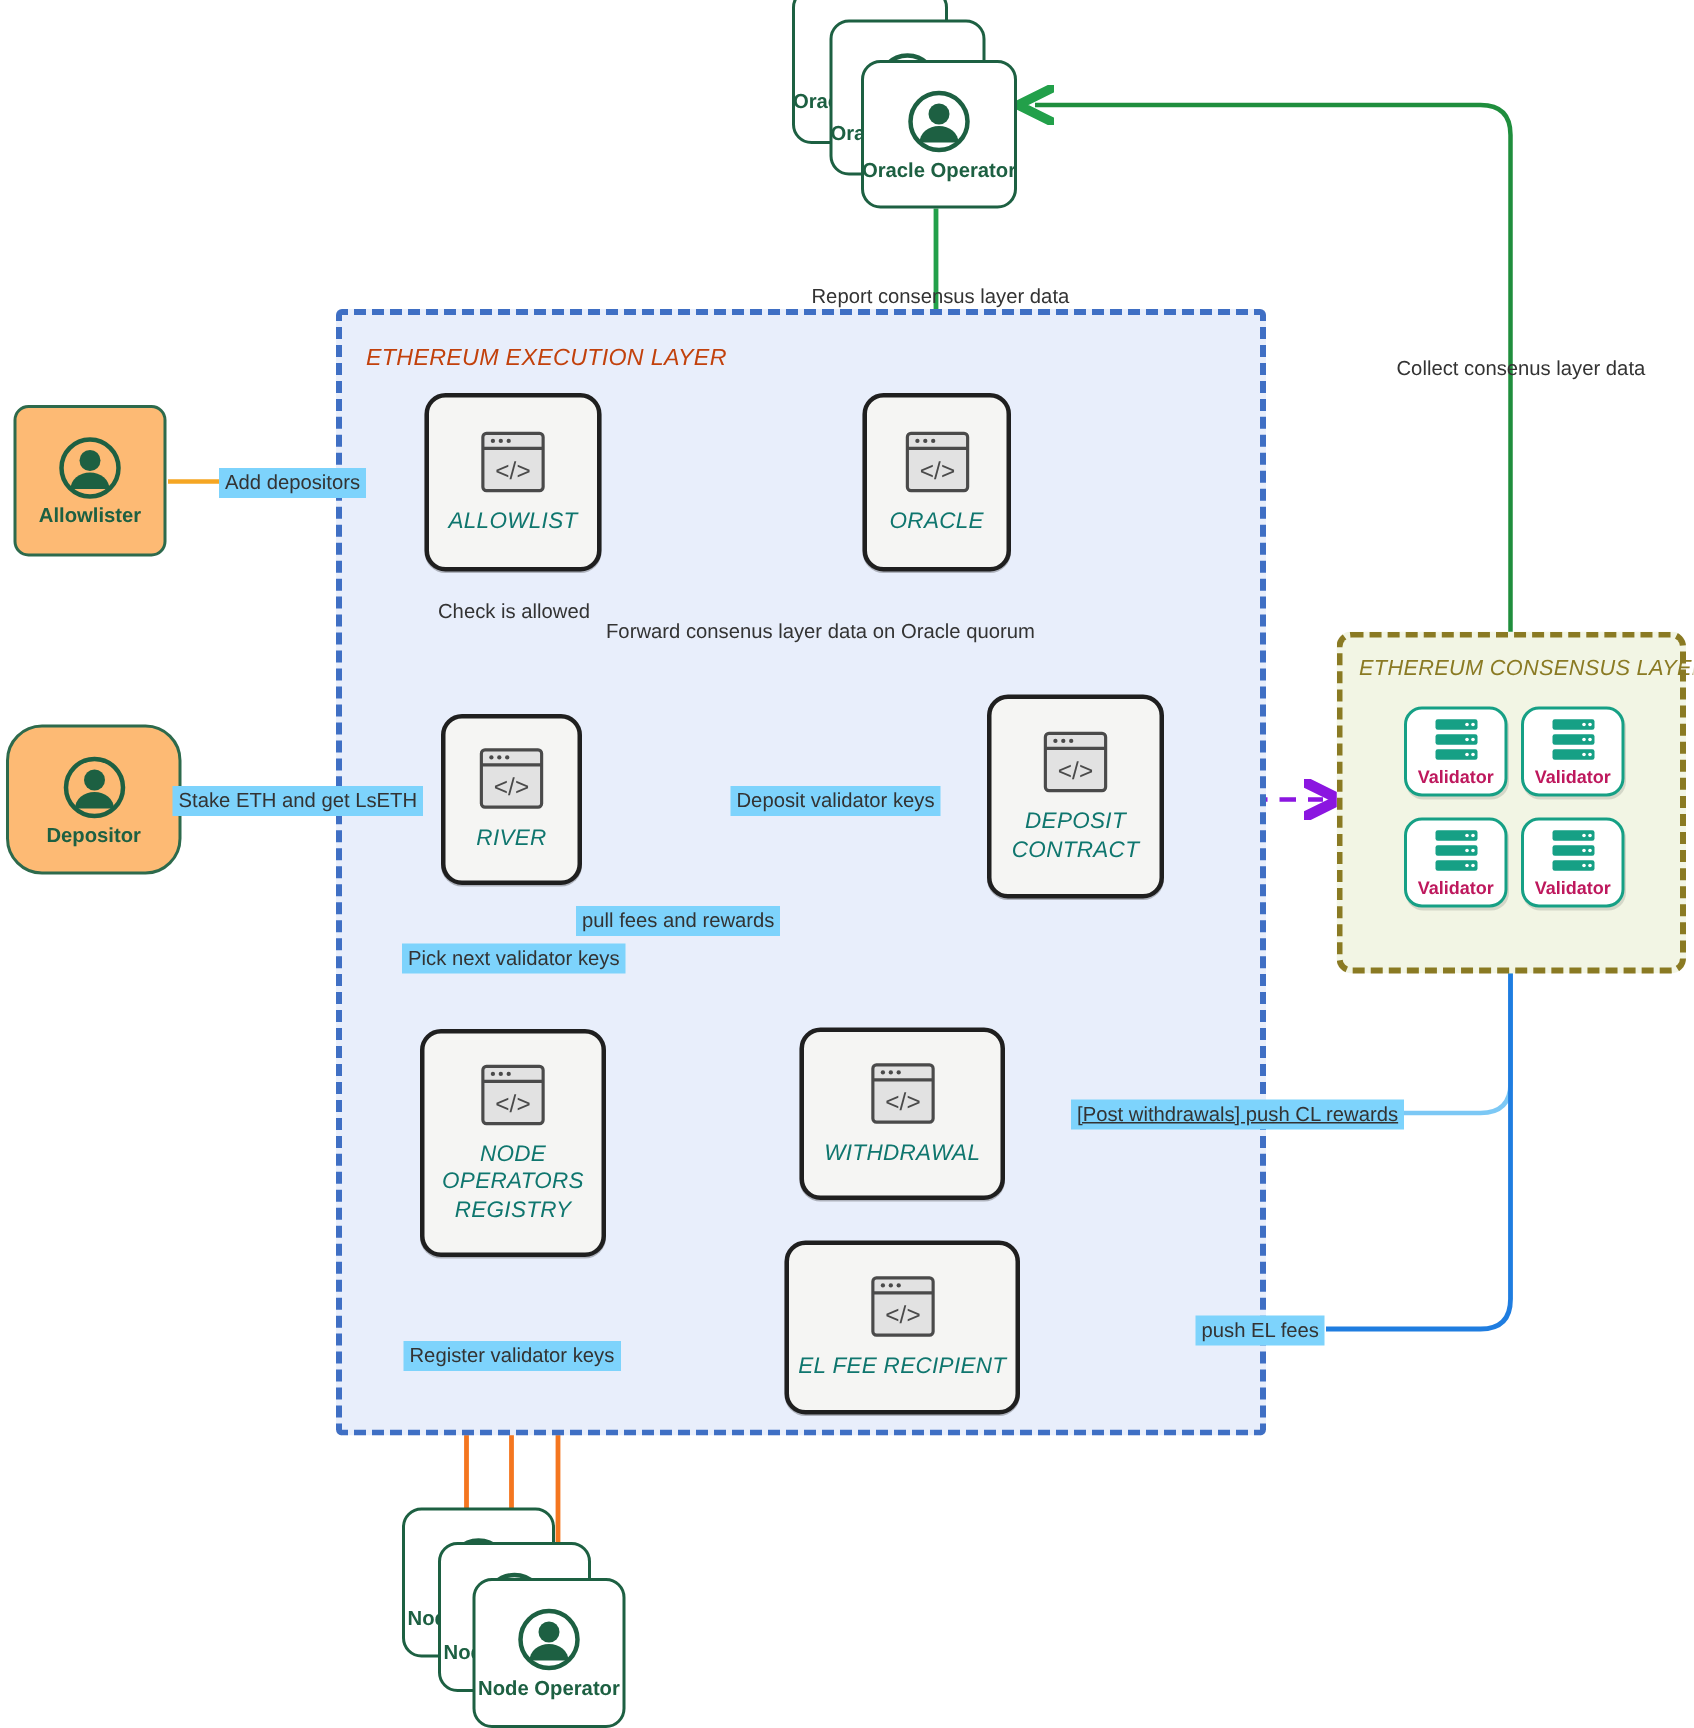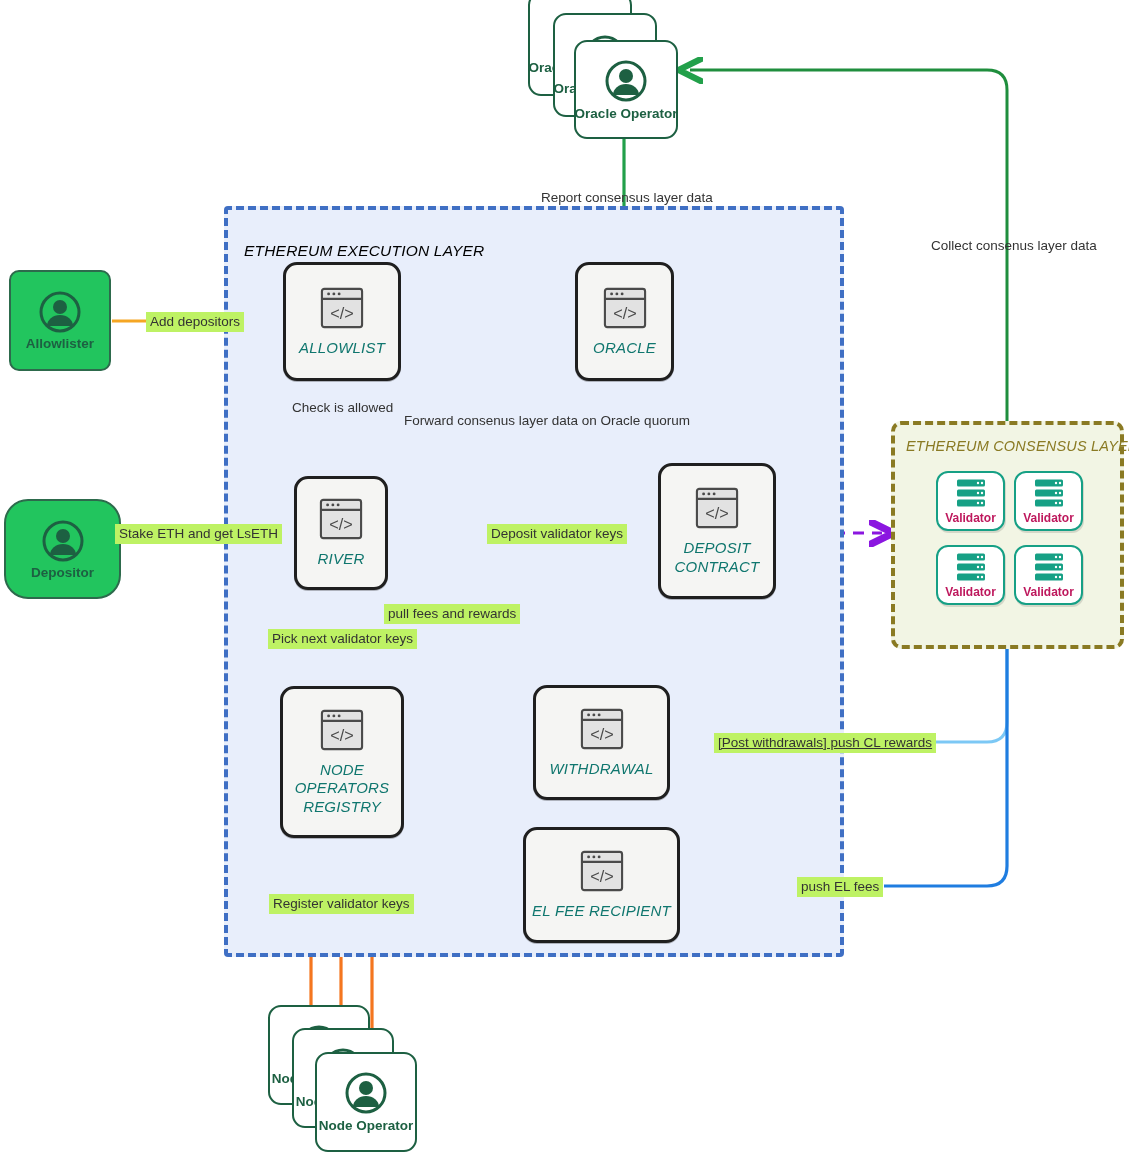--- a/index.html
+++ b/index.html
@@ -8,54 +8,54 @@
   svg#wires{position:absolute;left:0;top:0;width:1129px;height:1152px;}
 
   
   .zone{position:absolute;box-sizing:border-box;}
   #exec-zone{left:224px;top:206px;width:620px;height:751px;background:#e8eefb;
              border:4px dashed #3f6fc4;border-radius:4px;}
   #cons-zone{left:891px;top:421px;width:233px;height:228px;background:#f2f5e4;
              border:4px dashed #8a7a23;border-radius:10px;}
   .zone-title{position:absolute;font-style:italic;font-size:15.5px;letter-spacing:.2px;
               white-space:nowrap;}
-  #exec-title{left:244px;top:242px;color:#000000;}
+  #exec-title{left:244px;top:230px;color:#c2410c;}
   #cons-title{left:906px;top:438px;color:#8a7a23;font-size:14.5px;}
 
   
   .contract{position:absolute;box-sizing:border-box;background:#f5f5f3;
             border:3px solid #1f1f1f;border-radius:14px;
             display:flex;flex-direction:column;align-items:center;justify-content:center;
             box-shadow:0 1px 0 rgba(0,0,0,.25);}
   .contract .clabel{font-style:italic;font-size:15px;color:#0f766e;text-align:center;
                     line-height:1.22;margin-top:9px;letter-spacing:.2px;white-space:pre-line;}
   .codeicon{width:46px;height:44px;display:block;}
 
   
   .actorstack{position:absolute;}
   .card{position:absolute;box-sizing:border-box;background:#ffffff;border:2.5px solid #1d6042;
         border-radius:13px;display:flex;flex-direction:column;align-items:center;
         justify-content:center;}
   .card .alabel{font-size:13.5px;font-weight:bold;color:#1d6042;margin-top:3px;
                 white-space:nowrap;}
   .usericon{width:44px;height:44px;display:block;}
-  .actorsolo{position:absolute;box-sizing:border-box;background:#22c55e;
+  .actorsolo{position:absolute;box-sizing:border-box;background:#fdba74;
              border:2px solid #2d6a4c;border-radius:10px;display:flex;flex-direction:column;
              align-items:center;justify-content:center;}
   .actorsolo .alabel{font-size:13.5px;font-weight:bold;color:#1d6042;margin-top:2px;}
 
   
   .validator{position:absolute;box-sizing:border-box;background:#fff;border:2.5px solid #16a085;
              border-radius:12px;display:flex;flex-direction:column;align-items:center;
              justify-content:center;box-shadow:1px 2px 0 rgba(0,0,0,.12);}
   .validator .vlabel{font-size:12px;font-weight:bold;color:#be185d;margin-top:3px;}
   .servericon{width:34px;height:30px;display:block;}
 
   
-  .elabel{position:absolute;font-size:13.5px;color:#333;background:#bef264;
+  .elabel{position:absolute;font-size:13.5px;color:#333;background:#7dd3fc;
           padding:1px 4px;white-space:nowrap;line-height:1.3;}
   .elabel.nobg{background:transparent;}
   .elabel.ctr{text-align:center;}
 </style>
 </head>
 <body>
 
 <div id="stage">
 
   <svg id="wires" viewBox="0 0 1129 1152">
@@ -299,21 +299,21 @@
 
   <div class="actorsolo" style="left:9px;top:270px;width:102px;height:101px;">
     <svg class="usericon" viewBox="0 0 44 44">
       <circle cx="22" cy="22" r="19" fill="none" stroke="#1d6042" stroke-width="3"></circle>
       <circle cx="22" cy="17" r="7" fill="#1d6042"></circle>
       <path d="M9,36 a13,11 0 0,1 26,0 z" fill="#1d6042"></path>
     </svg>
     <div class="alabel">Allowlister</div>
   </div>
 
-  <div class="actorsolo" style="left:4px;top:499px;width:117px;height:100px;border-radius:24px;">
+  <div class="actorsolo" style="left:4px;top:483px;width:117px;height:100px;border-radius:24px;">
     <svg class="usericon" viewBox="0 0 44 44">
       <circle cx="22" cy="22" r="19" fill="none" stroke="#1d6042" stroke-width="3"></circle>
       <circle cx="22" cy="17" r="7" fill="#1d6042"></circle>
       <path d="M9,36 a13,11 0 0,1 26,0 z" fill="#1d6042"></path>
     </svg>
     <div class="alabel">Depositor</div>
   </div>
 
   <div class="validator" style="left:936px;top:471px;width:69px;height:60px;">
     <svg class="servericon" viewBox="0 0 34 30">

